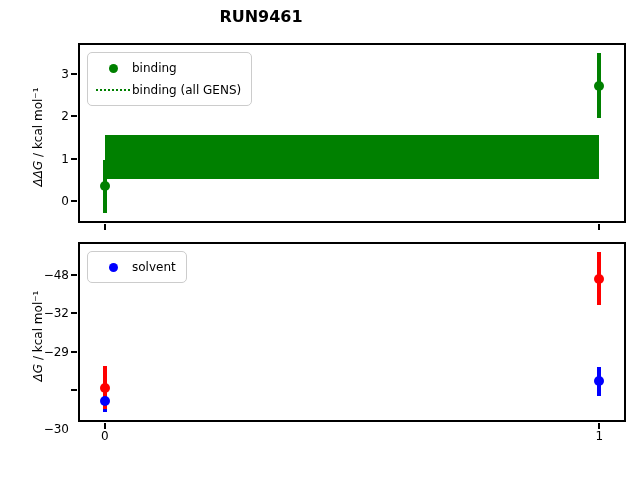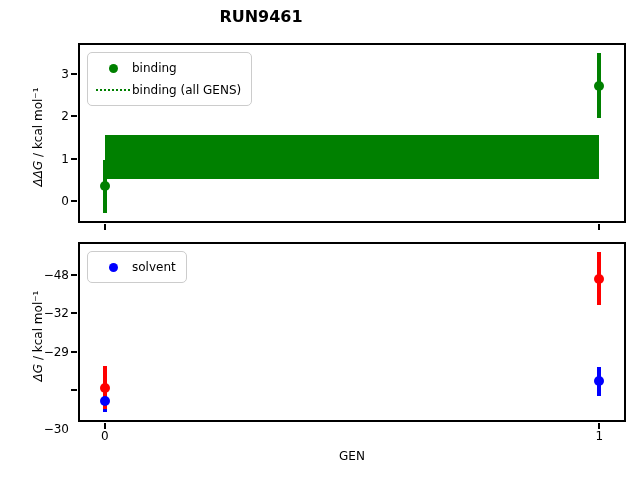--- a/index.html
+++ b/index.html
@@ -138,15 +138,14 @@
             <span class="legend-dot" style="background: rgb(0, 0, 255);"></span>
           </span>
         <span class="legend-label">solvent</span>
       </div>
     </div>
   </div>
   <div class="ylabel-anchor" style="left:38px; top:332px;">
     <span class="ylabel"><span class="math">ΔG</span><span> / kcal mol⁻¹</span></span>
   </div>
 
-  <div class="xlabel">GEN</div>
 
 </div>
 
 </body></html>

